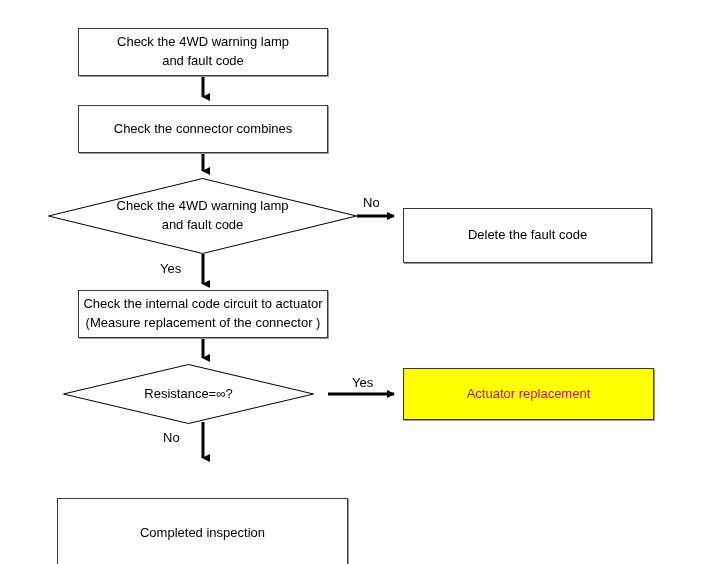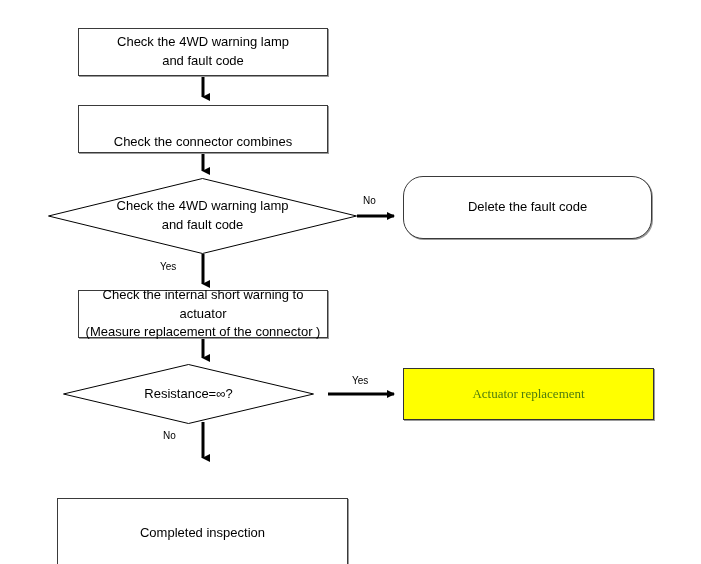--- a/index.html
+++ b/index.html
@@ -29,23 +29,22 @@
     line-height: 1.45;
     color: #000000;
   }
   .process {
     border: 1px solid #3a3a3a;
     background: #ffffff;
     box-shadow: 1px 1px 0 0 #9a9a9a;
   }
   .process.highlight {
     background: #ffff00;
-    color: #4d7c0f;
+    color: #be185d;
     border: 1px solid #333333;
-    font-family: Liberation Serif, serif;
   }
   .decision-wrap {
     position: absolute;
   }
   .decision-wrap svg {
     position: absolute;
     left: 0;
     top: 0;
     display: block;
   }
@@ -58,21 +57,21 @@
     display: flex;
     align-items: center;
     justify-content: center;
     text-align: center;
     font-size: 13px;
     line-height: 1.45;
     color: #000000;
   }
   .edge-label {
     position: absolute;
-    font-size: 10px;
+    font-size: 13px;
     color: #000000;
     white-space: nowrap;
   }
   .conn {
     position: absolute;
     left: 0;
     top: 0;
     width: 701px;
     height: 564px;
     pointer-events: none;
@@ -108,43 +107,43 @@
     <line x1="203" y1="422" x2="203" y2="458" stroke="#000000" stroke-width="3" marker-end="url(#arrowDown)"></line>
   </svg>
 
   <div class="node process" style="left:78px; top:28px; width:250px; height:48px;">
       <div>
         <div>Check the 4WD warning lamp</div>
         <div>and fault code</div>
       </div>
     </div>
 
-  <div class="node process" style="left:78px; top:105px; width:250px; height:48px;align-items:flex-end;">
+  <div class="node process" style="left:78px; top:105px; width:250px; height:48px;">
     <span>Check the connector combines</span>
   </div>
 
   <div class="decision-wrap" style="left:48px; top:178px; width:309px; height:76px;">
     <svg width="309" height="76" viewBox="0 0 309 76">
       <polygon points="0.5,38 154.5,0.5 308.5,38 154.5,75.5" fill="#ffffff" stroke="#000000" stroke-width="1"></polygon>
     </svg>
     <div class="decision-label">
       <div>
         <div>Check the 4WD warning lamp</div>
         <div>and fault code</div>
       </div>
     </div>
   </div>
 
-  <div class="node process" style="left:403px; top:176px; width:249px; height:63px;border-radius:20px;">
+  <div class="node process" style="left:403px; top:208px; width:249px; height:55px;">
     <span>Delete the fault code</span>
   </div>
 
   <div class="node process" style="left:78px; top:290px; width:250px; height:48px;">
     <div>
-      <div>Check the internal short warning to actuator</div>
+      <div>Check the internal code circuit to actuator</div>
       <div>(Measure replacement of the connector )</div>
     </div>
   </div>
 
   <div class="decision-wrap" style="left:63px; top:364px; width:251px; height:60px;">
     <svg width="251" height="60" viewBox="0 0 251 60">
       <polygon points="0.5,30 125.5,0.5 250.5,30 125.5,59.5" fill="#ffffff" stroke="#000000" stroke-width="1"></polygon>
     </svg>
     <div class="decision-label">
       <span>Resistance=∞?</span>

